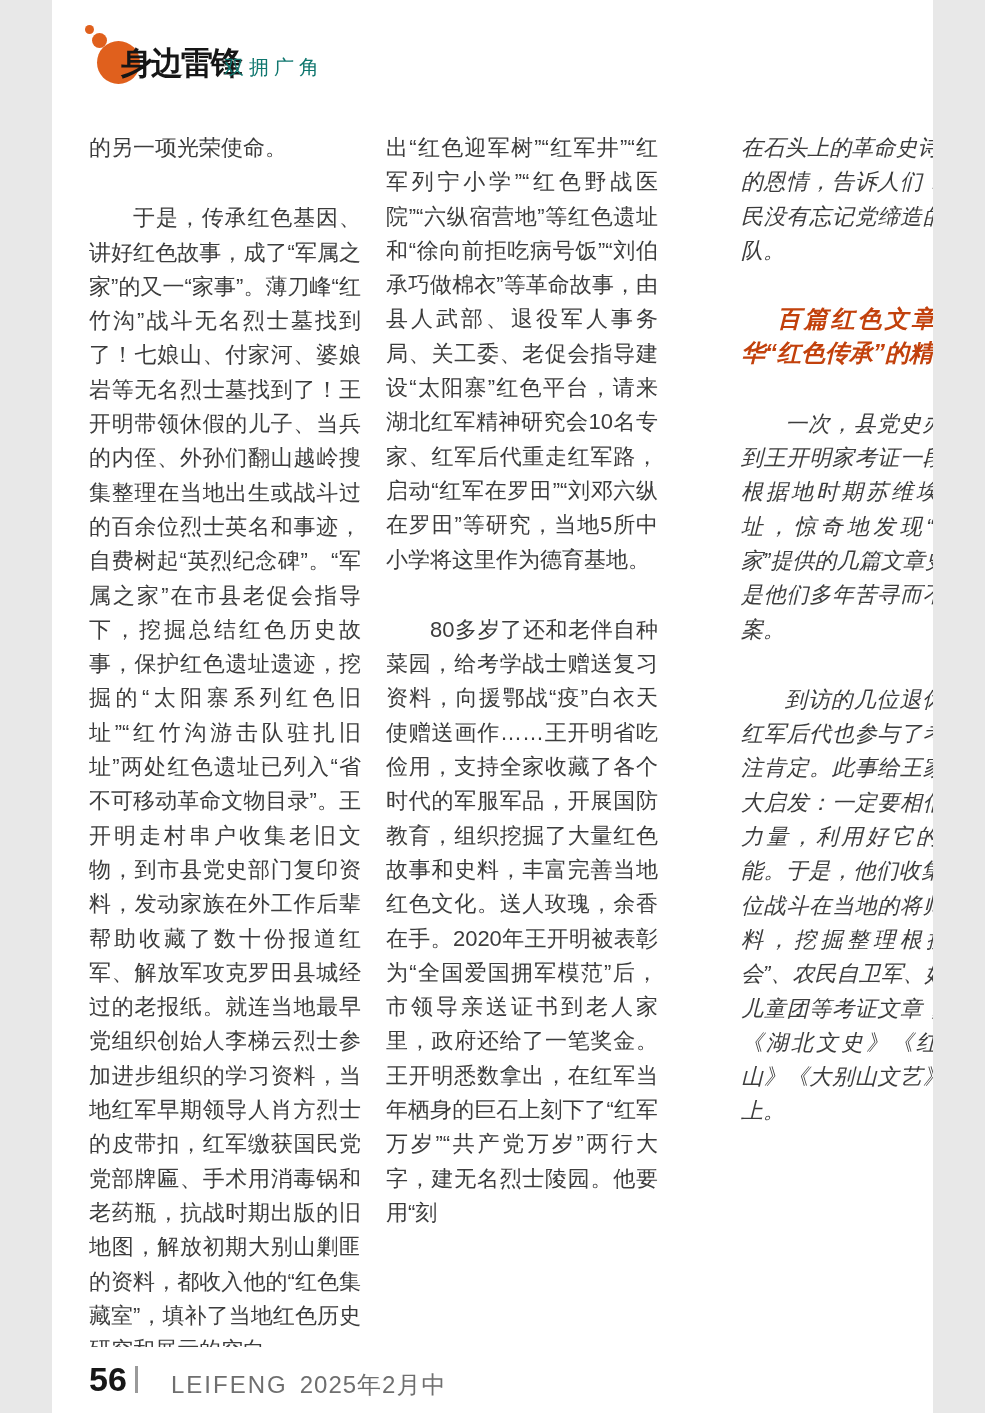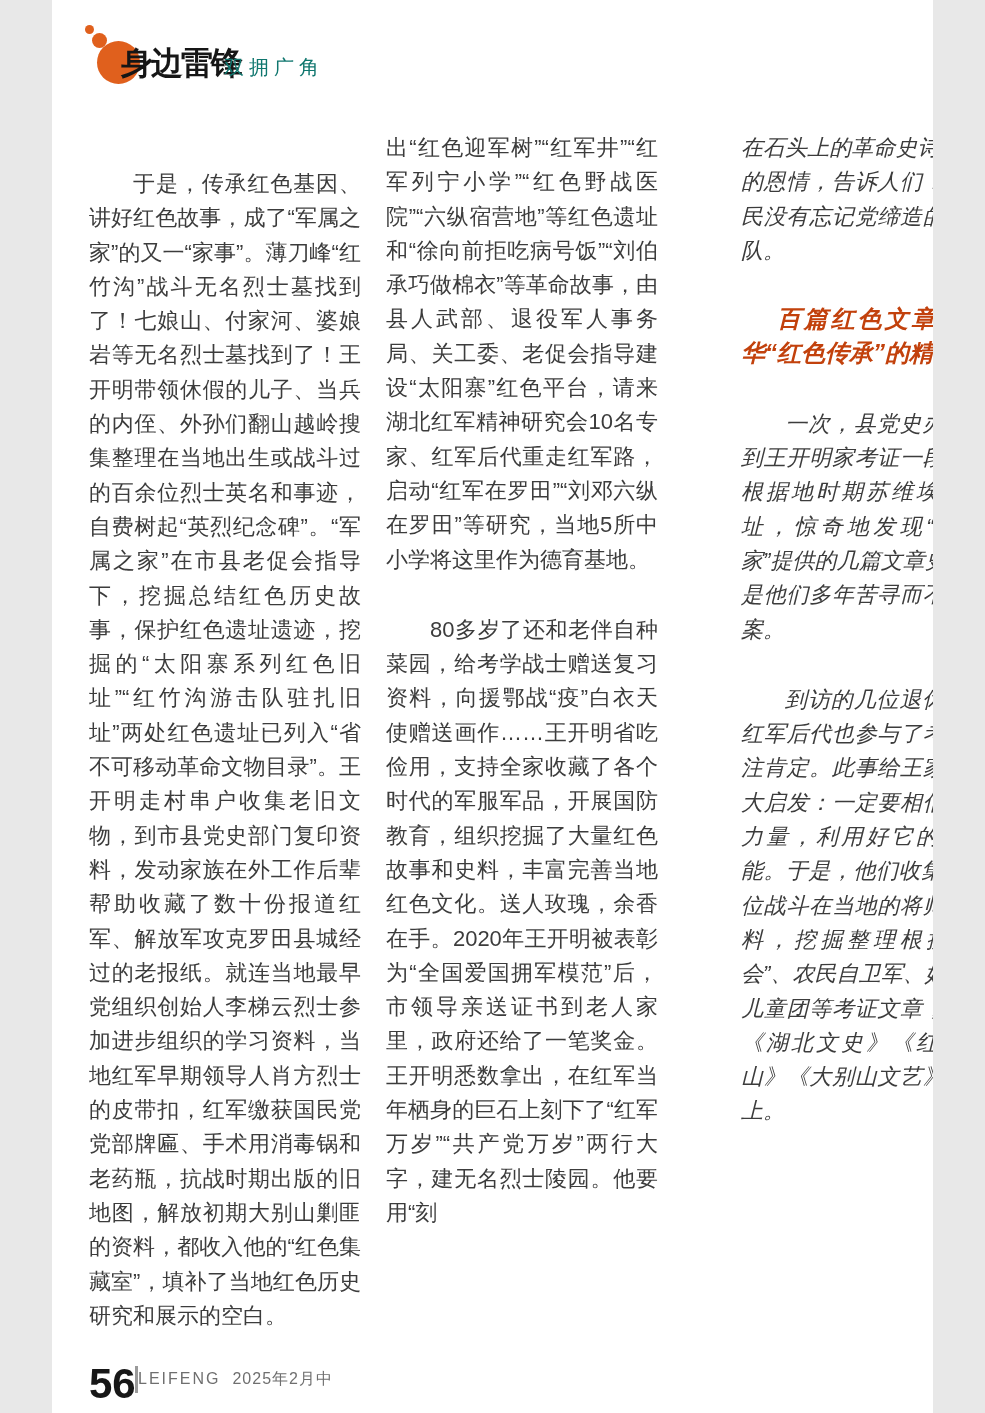--- a/index.html
+++ b/index.html
@@ -39,45 +39,46 @@
   .col p { margin:0; }
   .col p.indent { text-indent:2em;margin-top:36px; }
   .col p.sec-head {
     margin-top:34px; font-weight:bold; color:#c2410c;
     font-size:24px; text-indent:1.5em; line-height:34.3px;
   }
 
   
   .footer-num {
     position:absolute; left:37px; top:1360px;
-    font-size:42px; font-weight:bold; color:#171717; letter-spacing:0;
+    font-size:34px; font-weight:bold; color:#171717; letter-spacing:0;
   }
   .footer-sep {
     position:absolute; left:83px; top:1366px; width:3px; height:27px; background:#9a9a9a;
   }
   .footer-text {
-    position:absolute; left:86px; top:1369px;
-    font-size:16px; color:#6f6f6f; letter-spacing:1px; white-space:nowrap;
+    position:absolute; left:119px; top:1369px;
+    font-size:24px; color:#6f6f6f; letter-spacing:1px; white-space:nowrap;
   }
   .footer-text .mag { letter-spacing:2px; margin-right:12px; }
 </style>
 </head>
 <body>
 
 <div class="page">
 
   <div>
     <div class="logo-dot small"></div>
     <div class="logo-dot medium"></div>
     <div class="logo-circle"></div>
     <div class="logo-title">身边雷锋</div>
     <div class="logo-subtitle">双拥广角</div>
   </div>
 
   <div class="col c1">
+      <p class="">的另一项光荣使命。</p>
       <p class="indent">于是，传承红色基因、讲好红色故事，成了“军属之家”的又一“家事”。薄刀峰“红竹沟”战斗无名烈士墓找到了！七娘山、付家河、婆娘岩等无名烈士墓找到了！王开明带领休假的儿子、当兵的内侄、外孙们翻山越岭搜集整理在当地出生或战斗过的百余位烈士英名和事迹，自费树起“英烈纪念碑”。“军属之家”在市县老促会指导下，挖掘总结红色历史故事，保护红色遗址遗迹，挖掘的“太阳寨系列红色旧址”“红竹沟游击队驻扎旧址”两处红色遗址已列入“省不可移动革命文物目录”。王开明走村串户收集老旧文物，到市县党史部门复印资料，发动家族在外工作后辈帮助收藏了数十份报道红军、解放军攻克罗田县城经过的老报纸。就连当地最早党组织创始人李梯云烈士参加进步组织的学习资料，当地红军早期领导人肖方烈士的皮带扣，红军缴获国民党党部牌匾、手术用消毒锅和老药瓶，抗战时期出版的旧地图，解放初期大别山剿匪的资料，都收入他的“红色集藏室”，填补了当地红色历史研究和展示的空白。</p>
       <p class="indent">“红色记忆，不能在我们这代人手中中断！”王开明和家人整理发掘红军战斗故事、红军失散人员的经历，先后整理</p>
     </div>
   <div class="col c2">
       <p class="">出“红色迎军树”“红军井”“红军列宁小学”“红色野战医院”“六纵宿营地”等红色遗址和“徐向前拒吃病号饭”“刘伯承巧做棉衣”等革命故事，由县人武部、退役军人事务局、关工委、老促会指导建设“太阳寨”红色平台，请来湖北红军精神研究会10名专家、红军后代重走红军路，启动“红军在罗田”“刘邓六纵在罗田”等研究，当地5所中小学将这里作为德育基地。</p>
       <p class="indent">80多岁了还和老伴自种菜园，给考学战士赠送复习资料，向援鄂战“疫”白衣天使赠送画作……王开明省吃俭用，支持全家收藏了各个时代的军服军品，开展国防教育，组织挖掘了大量红色故事和史料，丰富完善当地红色文化。送人玫瑰，余香在手。2020年王开明被表彰为“全国爱国拥军模范”后，市领导亲送证书到老人家里，政府还给了一笔奖金。王开明悉数拿出，在红军当年栖身的巨石上刻下了“红军万岁”“共产党万岁”两行大字，建无名烈士陵园。他要用“刻</p>
     </div>
   <div class="col c3">
       <p class="">在石头上的革命史诗”感谢党的恩情，告诉人们：老区人民没有忘记党缔造的人民军队。</p>
       <p class="sec-head">百篇红色文章——升华“红色传承”的精神洗礼</p>

